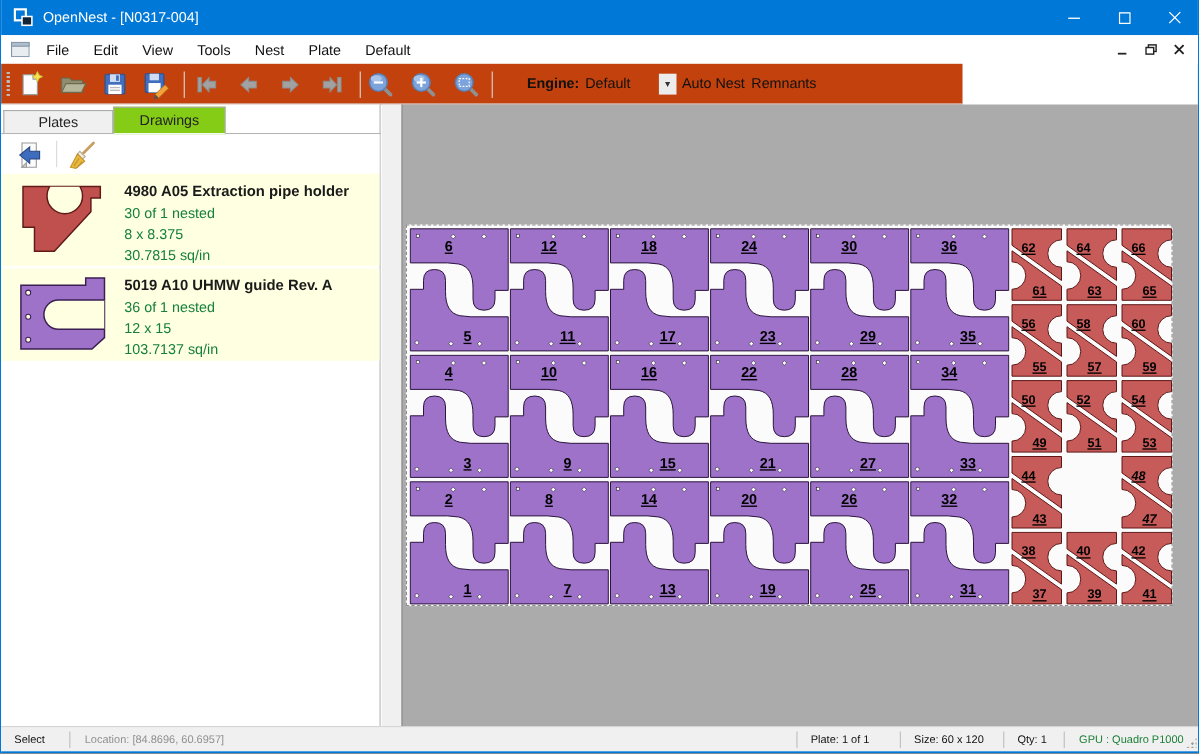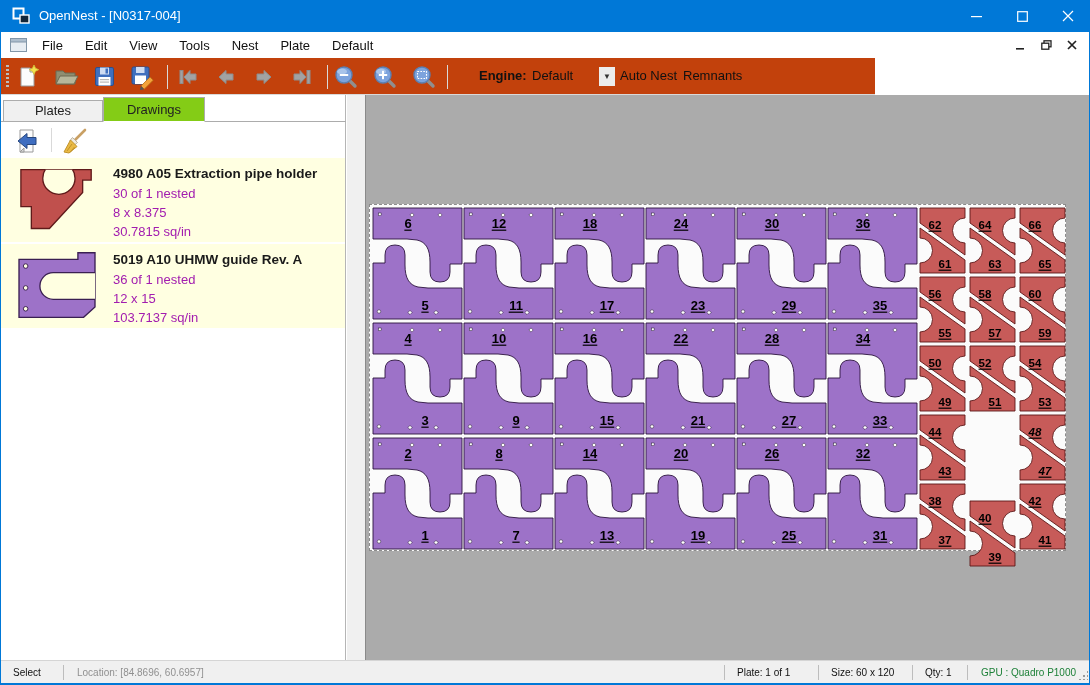--- a/index.html
+++ b/index.html
@@ -37,21 +37,21 @@
   #tab-plates{left:2px;top:5px;width:100px;height:21px;line-height:20px;background:#f0f0f0;border-bottom:none;}
   #tab-drawings{left:102px;top:2px;width:102px;height:25px;line-height:23px;background:#84cc16;border-bottom:1px solid #fff;z-index:2;}
   #tabline{position:absolute;left:0;top:26px;width:345px;height:1px;background:#acacac;}
   #panel-toolbar{position:absolute;left:0;top:27px;width:344px;height:36px;background:#fff;}
   .pbtn{position:absolute;top:3px;width:34px;height:31px;display:flex;align-items:center;justify-content:center;}
   #drawing-list{position:absolute;left:0;top:63px;width:344px;}
   .ditem{position:relative;width:344px;height:84px;background:#ffffe1;margin-bottom:2px;}
   .dthumb{position:absolute;left:8px;top:4px;width:96px;height:76px;}
   .dtext{position:absolute;left:112px;top:6px;}
   .dtitle{font-size:13.5px;font-weight:bold;color:#1a1a1a;line-height:20px;}
-  .dmeta{font-size:13px;color:#a21caf;line-height:19px;}
+  .dmeta{font-size:13px;color:#15803d;line-height:19px;}
   
   #splitter{position:absolute;left:346px;top:95px;width:18px;height:565px;background:#f0f0f0;}
   #canvas{position:absolute;left:364px;top:95px;width:726px;height:565px;background:#ababab;border-left:1px solid #8a8a8a;}
   #plate{position:absolute;left:3px;top:109px;width:697px;height:347px;background:#fbfbfb;border:1px dashed #8c8c8c;}
   .cell{position:absolute;}
   .cell svg{display:block;}
   
   #statusbar{position:absolute;left:0;top:660px;width:1090px;height:23px;background:#f0f0f0;border-top:1px solid #d5d5d5;font-size:10px;color:#111;}
   .sitem{position:absolute;top:3px;line-height:17px;}
   .ssep{position:absolute;top:4px;width:1px;height:15px;background:#bdbdbd;}
@@ -691,21 +691,21 @@
         <div class="cell" style="left: 548px; top: 278px; width: 49px; height: 67px;">
           <svg viewBox="0 0 49 67" width="49" height="67">
             <path d="M2,1 L47,1 L47,11 A12.5,12.5 0 0 0 47,36 L47,48 L2,16 Z" fill="#c75b59" stroke="#5c1616" stroke-width="0.9"></path>
             <path d="M47,66 L2,66 L2,56 A12.5,12.5 0 0 0 2,31 L2,21 L47,53 Z" fill="#c75b59" stroke="#5c1616" stroke-width="0.9"></path>
             <text x="17" y="22" text-anchor="middle" font-size="11.5" font-weight="bold" font-family="&quot;Liberation Sans&quot;,sans-serif" fill="#000">38</text>
             <rect x="10.559999999999999" y="23.6" width="12.88" height="1.2" fill="#000"></rect>
             <text x="27" y="61" text-anchor="middle" font-size="11.5" font-weight="bold" font-family="&quot;Liberation Sans&quot;,sans-serif" fill="#000">37</text>
             <rect x="20.56" y="62.6" width="12.88" height="1.2" fill="#000"></rect>
           </svg>
         </div>
-        <div class="cell" style="left: 598px; top: 295px; width: 49px; height: 80px;">
+        <div class="cell" style="left: 598px; top: 278px; width: 49px; height: 80px;">
           <svg viewBox="0 0 49 67" width="49" height="67">
             <path d="M2,1 L47,1 L47,11 A12.5,12.5 0 0 0 47,36 L47,48 L2,16 Z" fill="#c75b59" stroke="#5c1616" stroke-width="0.9"></path>
             <path d="M47,66 L2,66 L2,56 A12.5,12.5 0 0 0 2,31 L2,21 L47,53 Z" fill="#c75b59" stroke="#5c1616" stroke-width="0.9"></path>
             <text x="17" y="22" text-anchor="middle" font-size="11.5" font-weight="bold" font-family="&quot;Liberation Sans&quot;,sans-serif" fill="#000">40</text>
             <rect x="10.559999999999999" y="23.6" width="12.88" height="1.2" fill="#000"></rect>
             <text x="27" y="61" text-anchor="middle" font-size="11.5" font-weight="bold" font-family="&quot;Liberation Sans&quot;,sans-serif" fill="#000">39</text>
             <rect x="20.56" y="62.6" width="12.88" height="1.2" fill="#000"></rect>
           </svg>
         </div>
         <div class="cell" style="left: 648px; top: 278px; width: 49px; height: 67px;">

